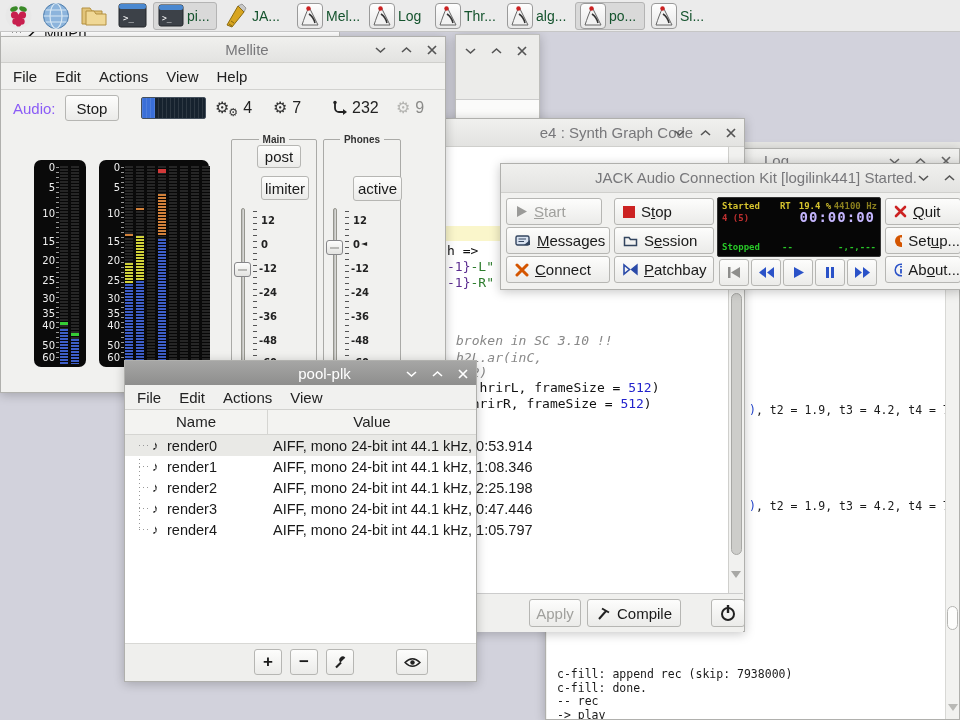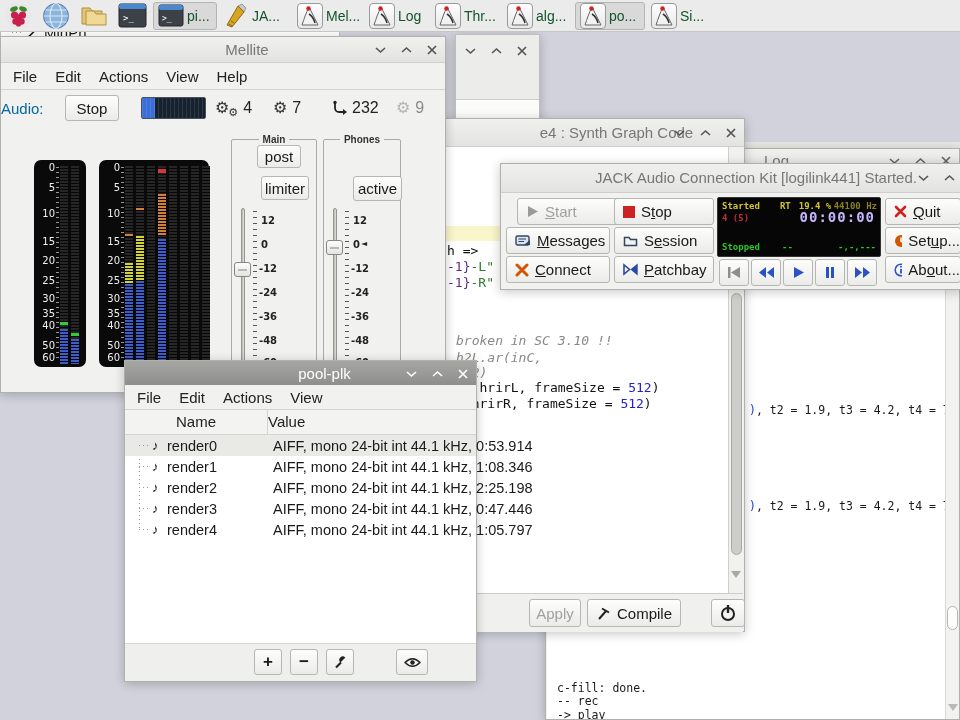--- a/index.html
+++ b/index.html
@@ -35,21 +35,21 @@
              font-weight:bold; font-size:13px; display:flex; align-items:center; justify-content:center; }
   .ejtri { width:0; height:0; border-left:8px solid transparent; border-right:8px solid transparent; border-bottom:8px solid #9c9c9c; }
   .ejbar { width:16px; height:3px; background:#9c9c9c; margin-top:2px; }
   .arrows { color:#2a7de0; font-size:19px; font-weight:bold; letter-spacing:-3px; }
   #clock { font-size:15px; color:#222; margin-left:4px; margin-right:6px; }
 
   
   #mellite { left:0; top:36px; width:446px; height:357px; z-index:5; }
   #mellite .menubar { top:26px; height:27px; }
   #mel-toolbar { position:absolute; top:53px; left:0; right:0; height:36px; display:flex; align-items:center; }
-  #mel-audio-label { color:#0369a1; }
+  #mel-audio-label { margin-left:12px; color:#8b5cf6; }
   #mel-stop { left:64px; top:58px; width:54px; height:26px; }
   #mel-meterwidget { position:absolute; left:140px; top:60px; width:65px; height:22px; border:1px solid #45505c; border-radius:2px;
      background:linear-gradient(90deg,#3a6fd8 0 13px,#16222e 13px),; }
   #mel-meterwidget { background:linear-gradient(90deg, rgba(58,111,216,1) 0 13px, rgba(22,34,46,1) 13px 100%); }
   #mel-meterwidget:after { content:""; position:absolute; inset:0;
      background:repeating-linear-gradient(90deg, rgba(255,255,255,.10) 0 1px, transparent 1px 4px); }
   .cnt { display:flex; align-items:center; gap:5px; position:absolute; top:60px; height:22px; font-size:16px; color:#222; }
   .gearglyph { font-size:16px; line-height:1; color:#333; }
   .gearglyph.small { font-size:11px; margin-left:-6px; margin-top:8px; }
   .gearglyph.faded { color:#b5b5b2; }
@@ -142,21 +142,21 @@
   .tlabel { position:absolute; left:44px; white-space:nowrap; }
   .minifolder { width:13px; height:9px; background:#3a3f44; border-radius:1px; position:relative; margin:0 auto; }
   .minifolder:before { content:""; position:absolute; left:0; top:-2px; width:6px; height:2px; background:#3a3f44; border-radius:1px 1px 0 0; }
 
   
   #pool { left:124px; top:360px; width:353px; height:322px; z-index:6; }
   #pool .menubar { top:24px; height:25px; background:#f1f1ef; }
   #pool-header { position:absolute; top:49px; left:0; right:0; height:25px; background:#f3f3f1; border-bottom:1px solid #d5d5d2;
                  display:flex; font-size:15px; color:#222; }
   #pool-header .hname { width:143px; text-align:center; border-right:1px solid #d5d5d2; line-height:24px; }
-  #pool-header .hval { flex:1; line-height:24px; }
+  #pool-header .hval { flex:1; text-align:center; line-height:24px; }
   #pool-rows { position:absolute; top:74px; left:0; right:0; height:108px; background:#fff; }
   #pool-rows .pvline { position:absolute; left:14px; top:0; width:1px; height:96px;
             background:repeating-linear-gradient(#999 0 1px, transparent 1px 4px); }
   .prow { position:absolute; left:0; width:100%; height:21px; display:flex; align-items:center; font-size:14.5px; }
   .prow.sel { background:#e9e9e6; }
   .pstub { position:absolute; left:14px; width:11px; height:1px;
            background:repeating-linear-gradient(90deg,#999 0 1px, transparent 1px 4px); }
   .picon { position:absolute; left:27px; font-size:13px; color:#111; }
   .pname { position:absolute; left:42px; }
   .pval { position:absolute; left:148px; white-space:nowrap; }
@@ -193,20 +193,21 @@
           <polyline points="1,6 5.5,2 10,6" fill="none" stroke="#666" stroke-width="1.6"></polyline>
         </svg>
       <svg width="10" height="10">
           <path d="M1 1 L9 9 M9 1 L1 9" stroke="#666" stroke-width="1.7"></path>
         </svg>
     </div>
   </div>
   <div id="log-content">
     <div class="logline" style="left:202px;top:230px"><span class="lpar">)</span><span>, t2 = 1.9, t3 = 4.2, t4 = 7.</span></div>
     <div class="logline" style="left:202px;top:326px"><span class="lpar">)</span><span>, t2 = 1.9, t3 = 4.2, t4 = 7.</span></div>
+    <div class="logline" style="left:10px;top:494px">c-fill: append rec (skip: 7938000)</div>
     <div class="logline" style="left:10px;top:508px">c-fill: done.</div>
     <div class="logline" style="left:10px;top:521px">-- rec</div>
     <div class="logline" style="left:10px;top:535px">-&gt; play</div>
 
   </div>
   <div id="log-sb">
     <div class="thumb"></div>
     <div class="arr"></div>
   </div>
 </div>
@@ -264,21 +265,21 @@
     <span>JACK Audio Connection Kit [logilink441] Started.</span>
     <div class="wctl">
       <svg width="11" height="8">
           <polyline points="1,2 5.5,6 10,2" fill="none" stroke="#555" stroke-width="1.6"></polyline>
         </svg>
       <svg width="11" height="8">
           <polyline points="1,6 5.5,2 10,6" fill="none" stroke="#555" stroke-width="1.6"></polyline>
         </svg>
     </div>
   </div>
-  <div class="btn jbtn" style="left:16px;top:34px;width:104px">
+  <div class="btn jbtn" style="left:5px;top:34px;width:96px">
     <svg width="13" height="13">
         <polygon points="2,1 12,6.5 2,12" fill="#9a9a98"></polygon>
       </svg>
     <span class="jlabel dis"><u>S</u>tart</span>
   </div>
   <div class="btn jbtn" style="left:113px;top:34px;width:100px">
     <span style="width:12px;height:12px;background:#cc2222;display:inline-block"></span>
     <span class="jlabel">S<u>t</u>op</span>
   </div>
   <div class="btn jbtn" style="left:5px;top:63px;width:104px">

